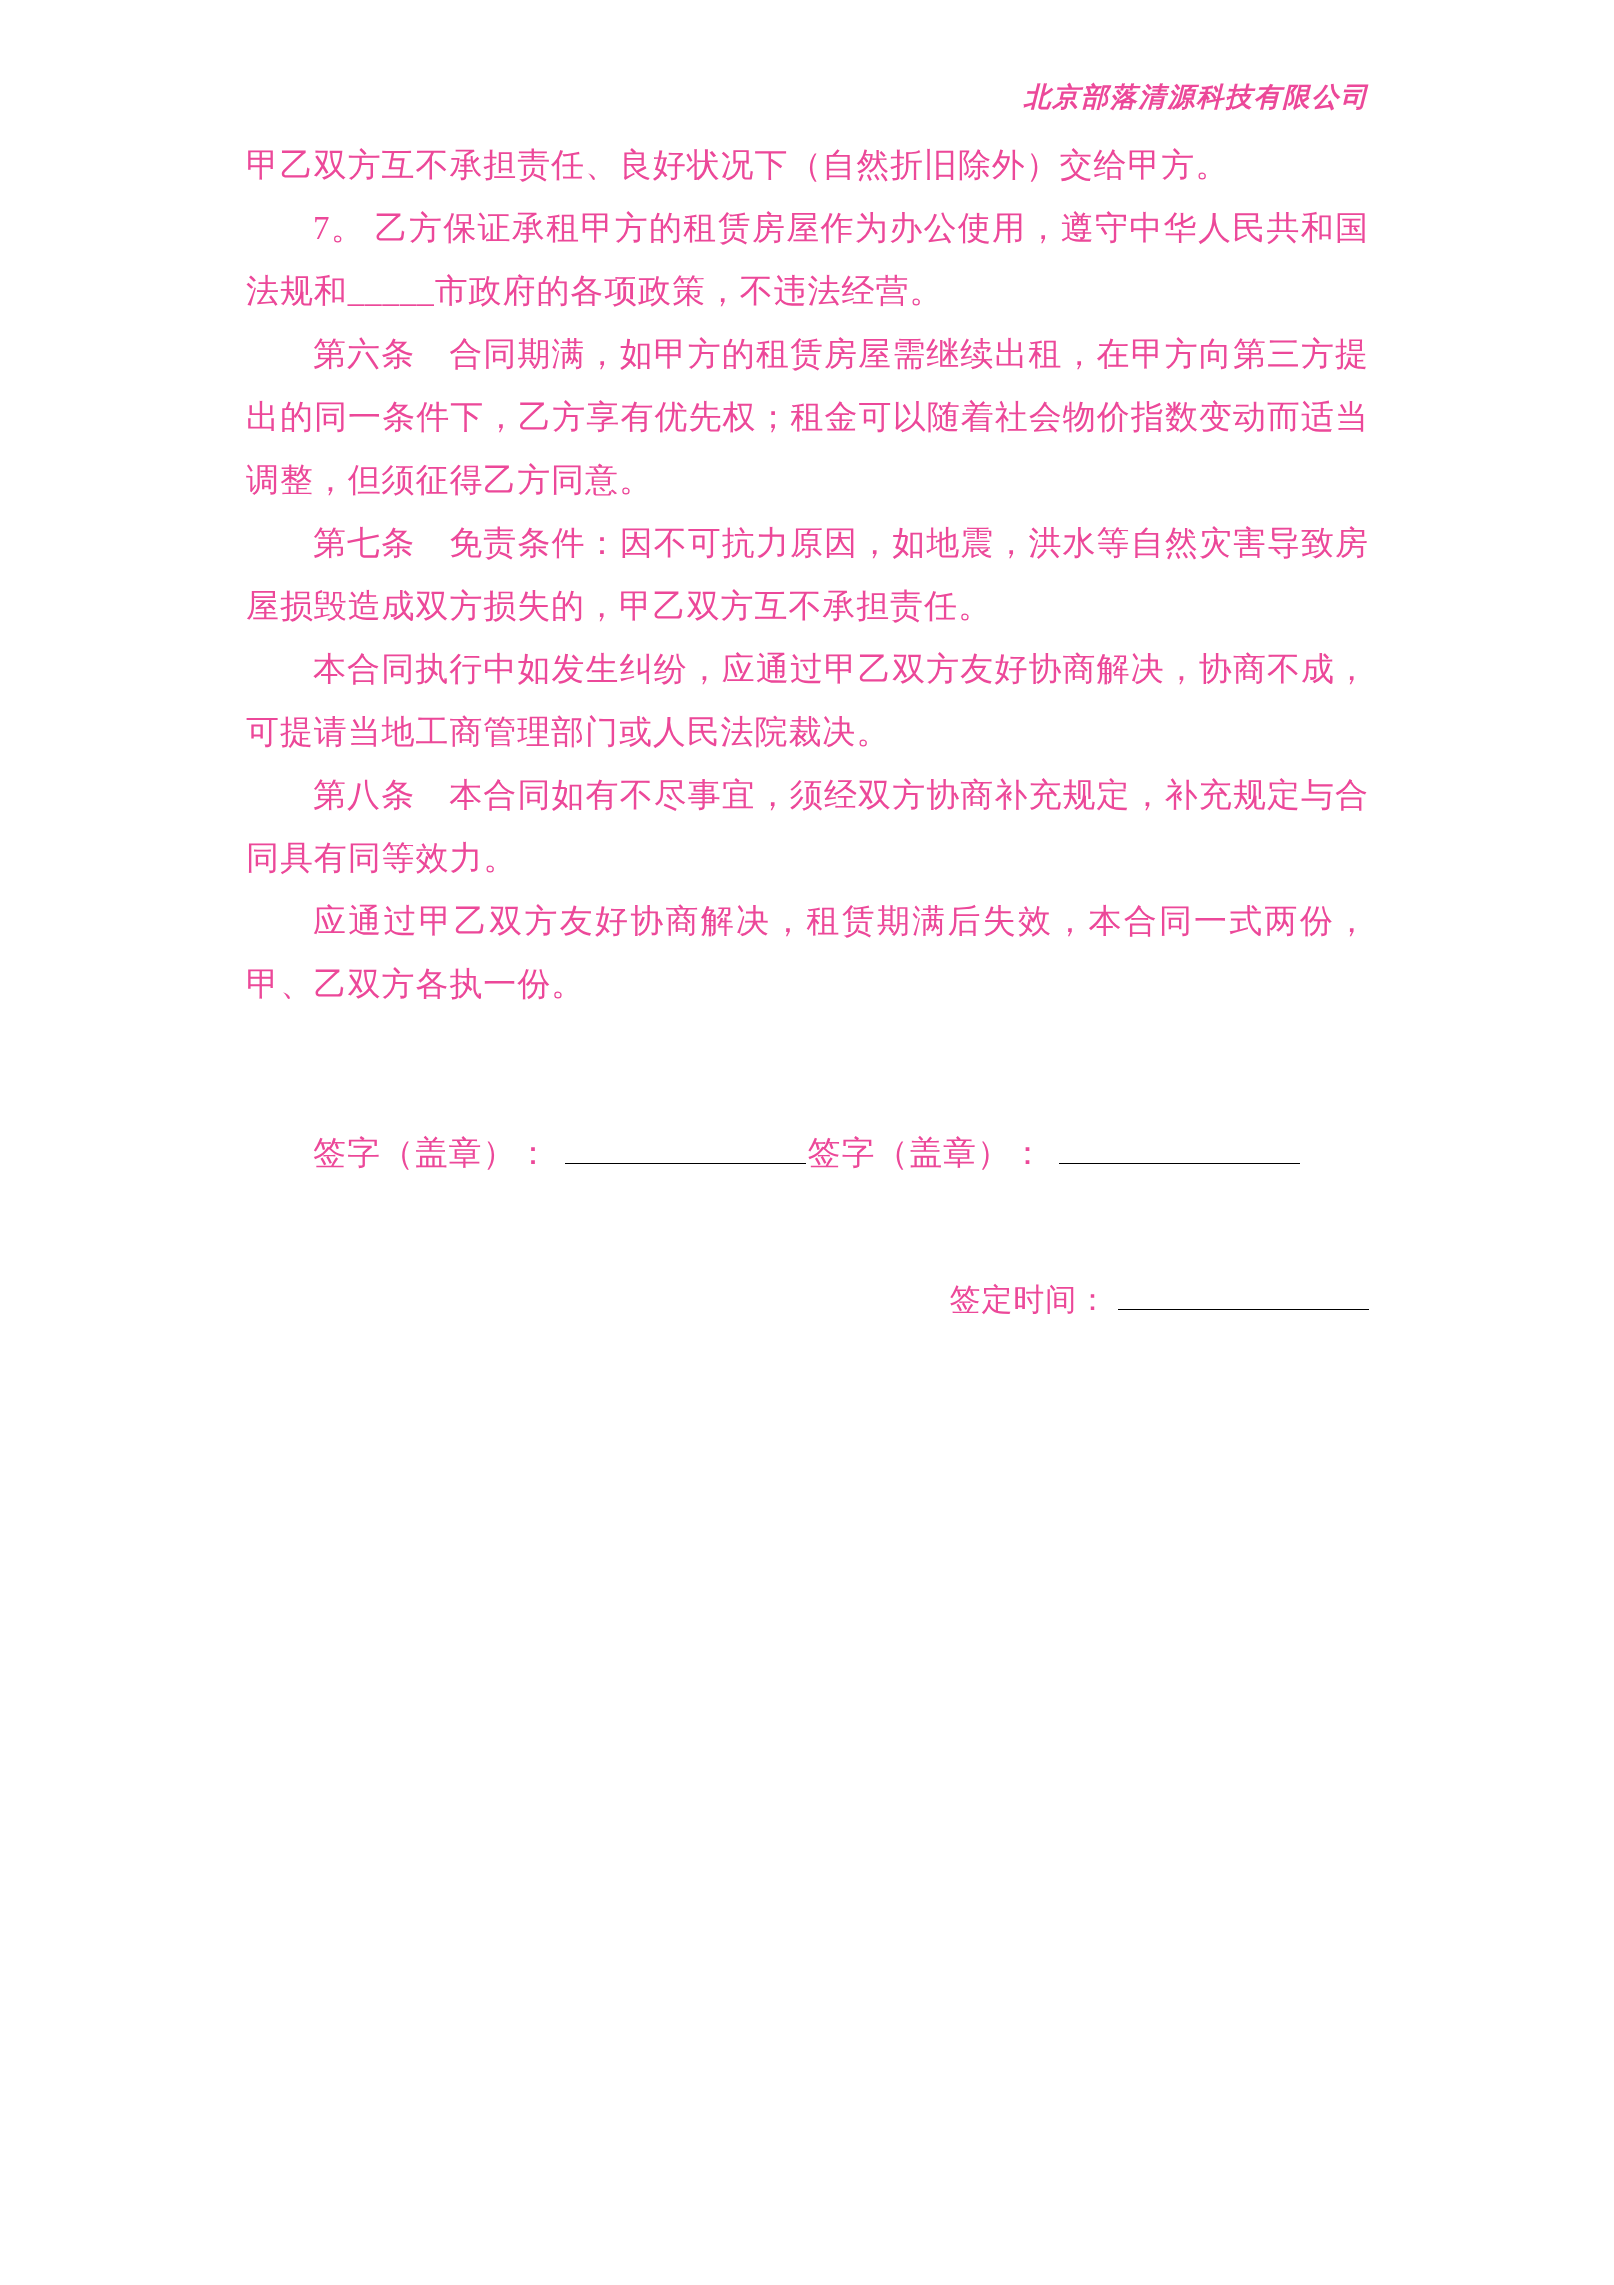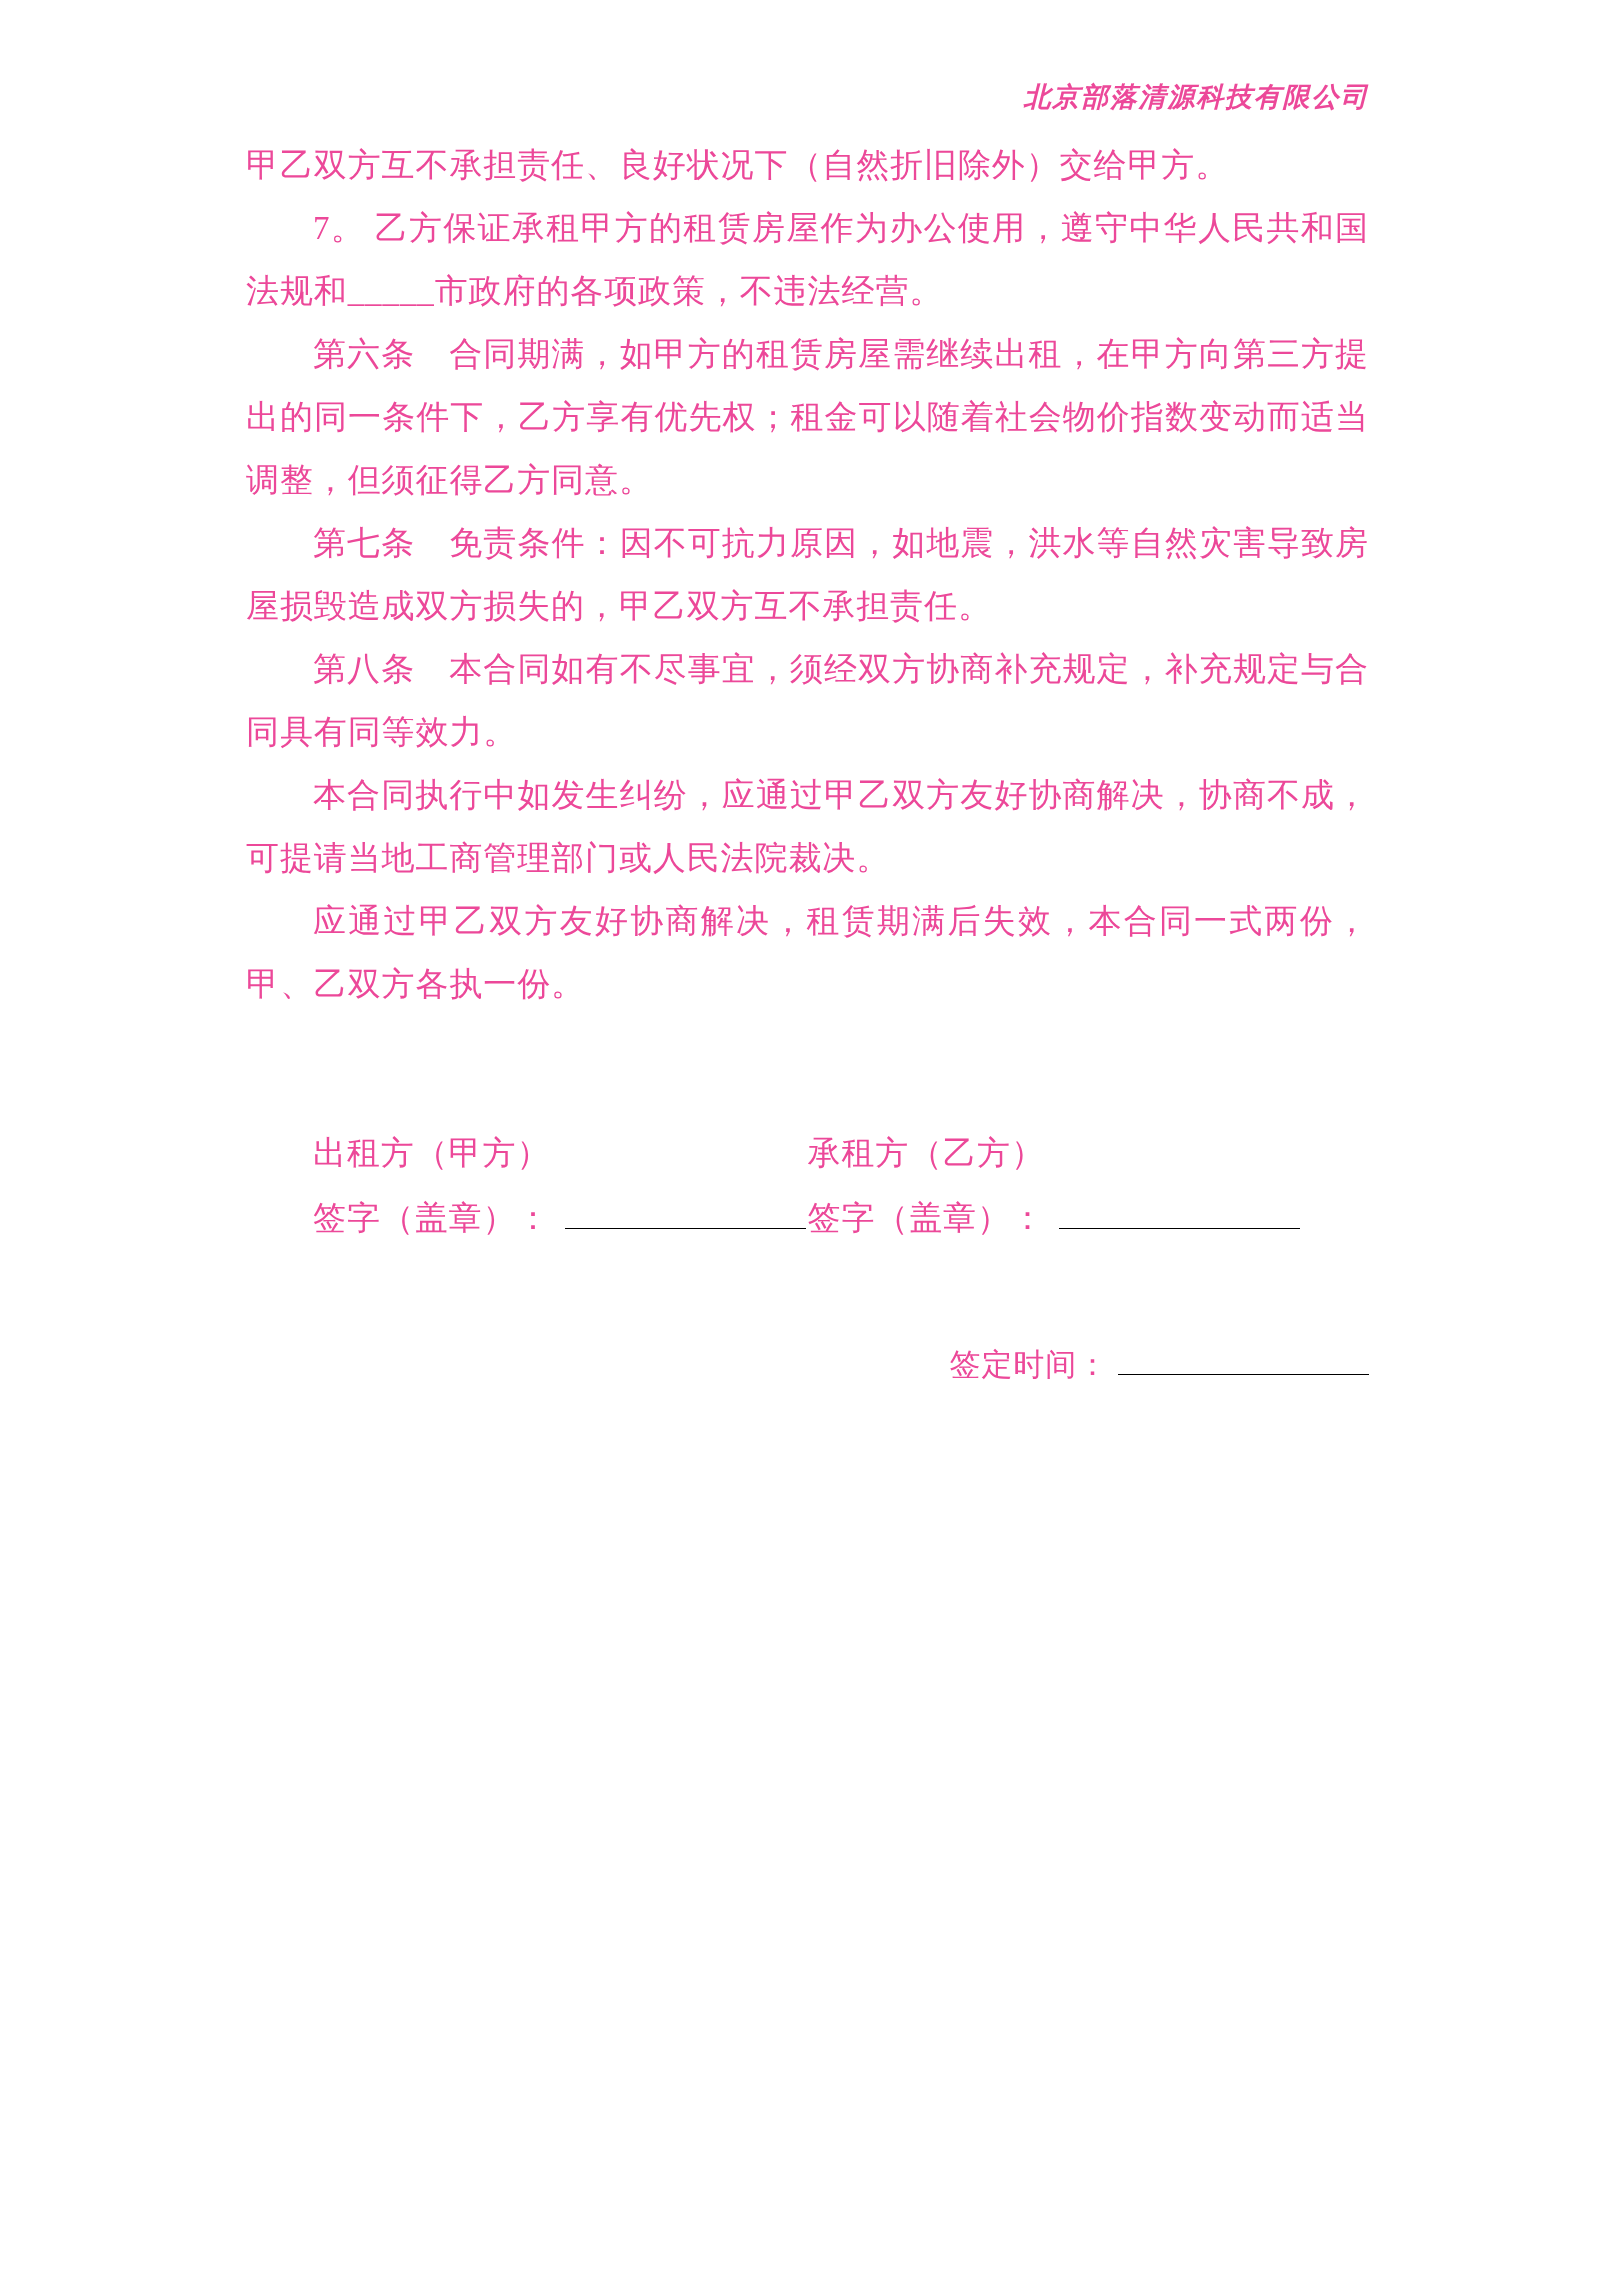--- a/index.html
+++ b/index.html
@@ -82,35 +82,27 @@
 
 <div class="page">
 
   <div class="doc-header">北京部落清源科技有限公司</div>
 
   <div class="doc-body">
     <p>甲乙双方互不承担责任、良好状况下（自然折旧除外）交给甲方。</p>
     <p class="indent">7。 乙方保证承租甲方的租赁房屋作为办公使用，遵守中华人民共和国法规和_____市政府的各项政策，不违法经营。</p>
     <p class="indent">第六条　合同期满，如甲方的租赁房屋需继续出租，在甲方向第三方提出的同一条件下，乙方享有优先权；租金可以随着社会物价指数变动而适当调整，但须征得乙方同意。</p>
     <p class="indent">第七条　免责条件：因不可抗力原因，如地震，洪水等自然灾害导致房屋损毁造成双方损失的，甲乙双方互不承担责任。</p>
+    <p class="indent">本合同执行中如发生纠纷，应通过甲乙双方友好协商解决，协商不成，可提请当地工商管理部门或人民法院裁决。</p>
     <p class="indent">第八条　本合同如有不尽事宜，须经双方协商补充规定，补充规定与合同具有同等效力。</p>
-    <p class="indent">本合同执行中如发生纠纷，应通过甲乙双方友好协商解决，协商不成，可提请当地工商管理部门或人民法院裁决。</p>
     <p class="indent">应通过甲乙双方友好协商解决，租赁期满后失效，本合同一式两份，甲、乙双方各执一份。</p>
   </div>
 
   <div class="sig-section">
 
-    <div class="sig-row">
-      <div class="sig-col first">
-        <span>出租方（甲方）</span>
-      </div>
-      <div class="sig-col">
-        <span>承租方（乙方）</span>
-      </div>
-    </div>
 
     <div class="sig-row">
       <div class="sig-col first">
         <span>签字（盖章）：</span><span class="blank sig"></span>
       </div>
       <div class="sig-col">
         <span>签字（盖章）：</span><span class="blank sig"></span>
       </div>
     </div>
 

